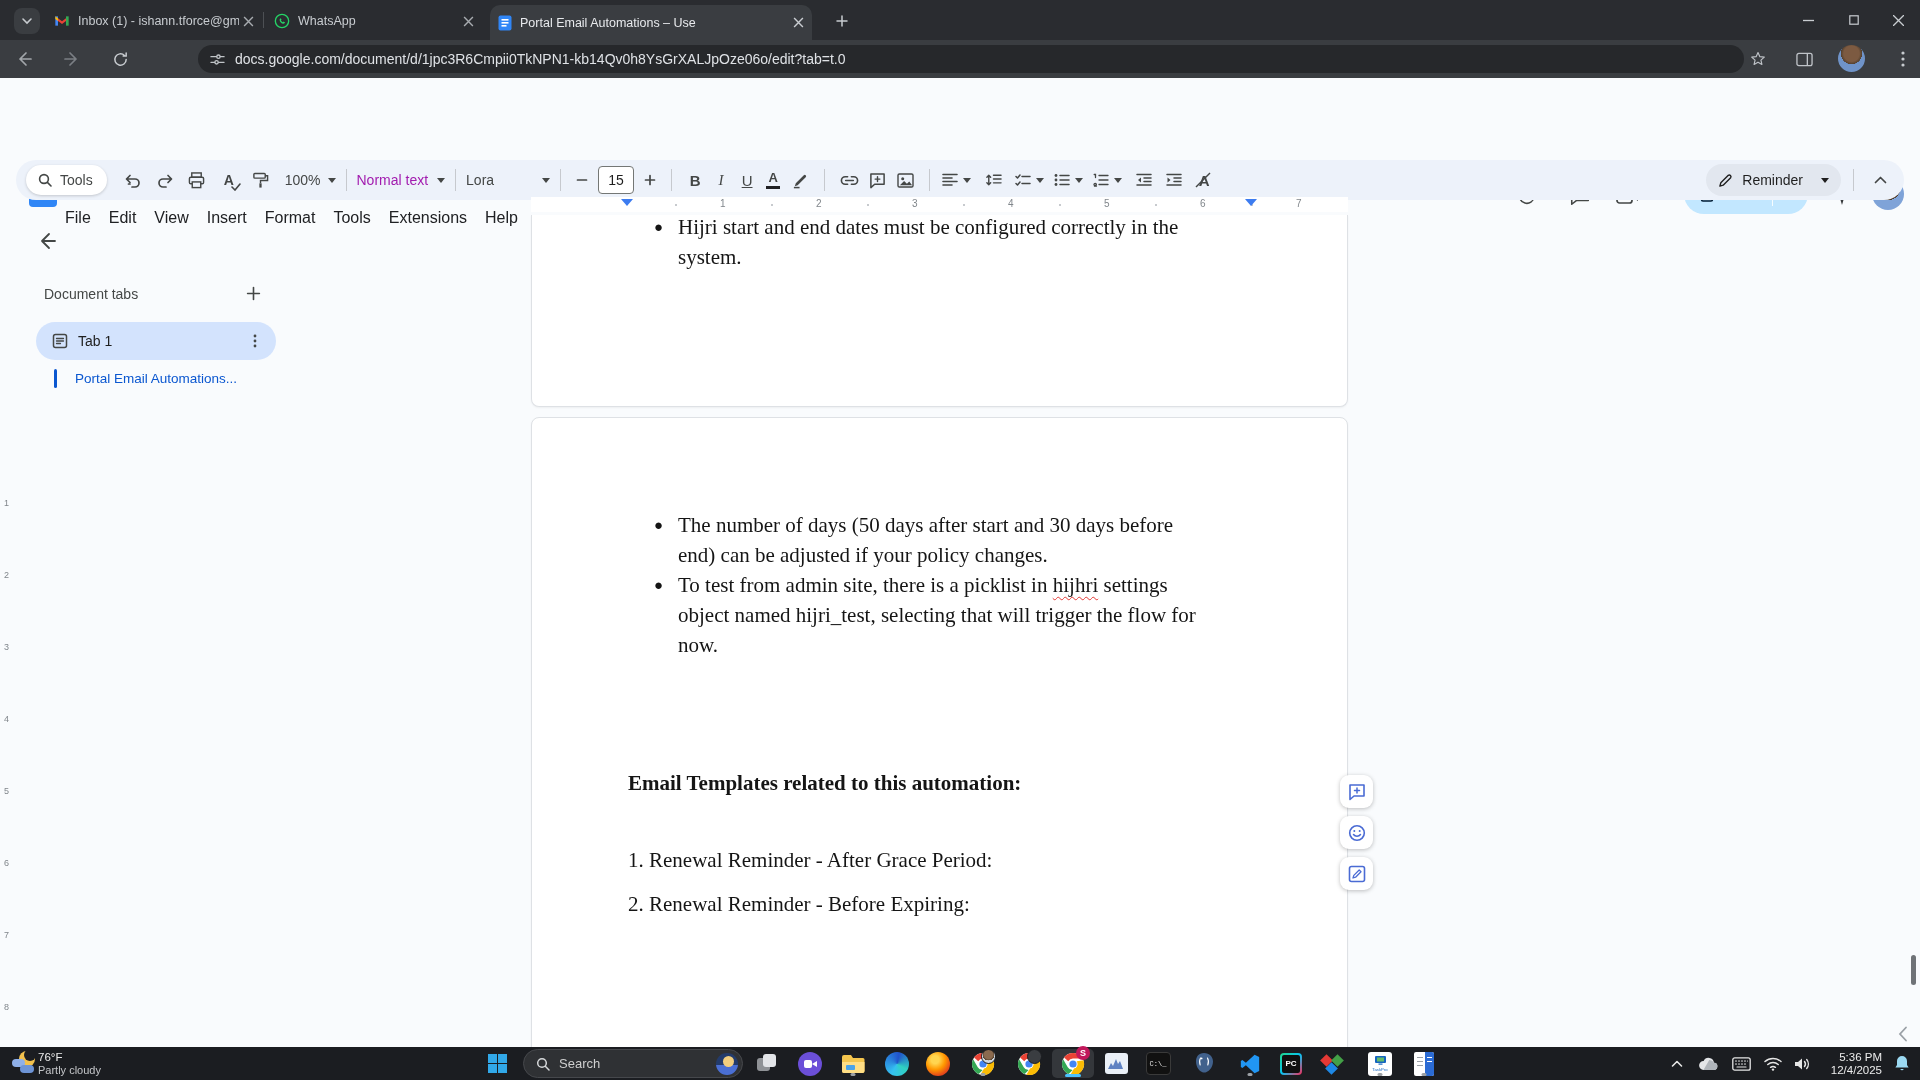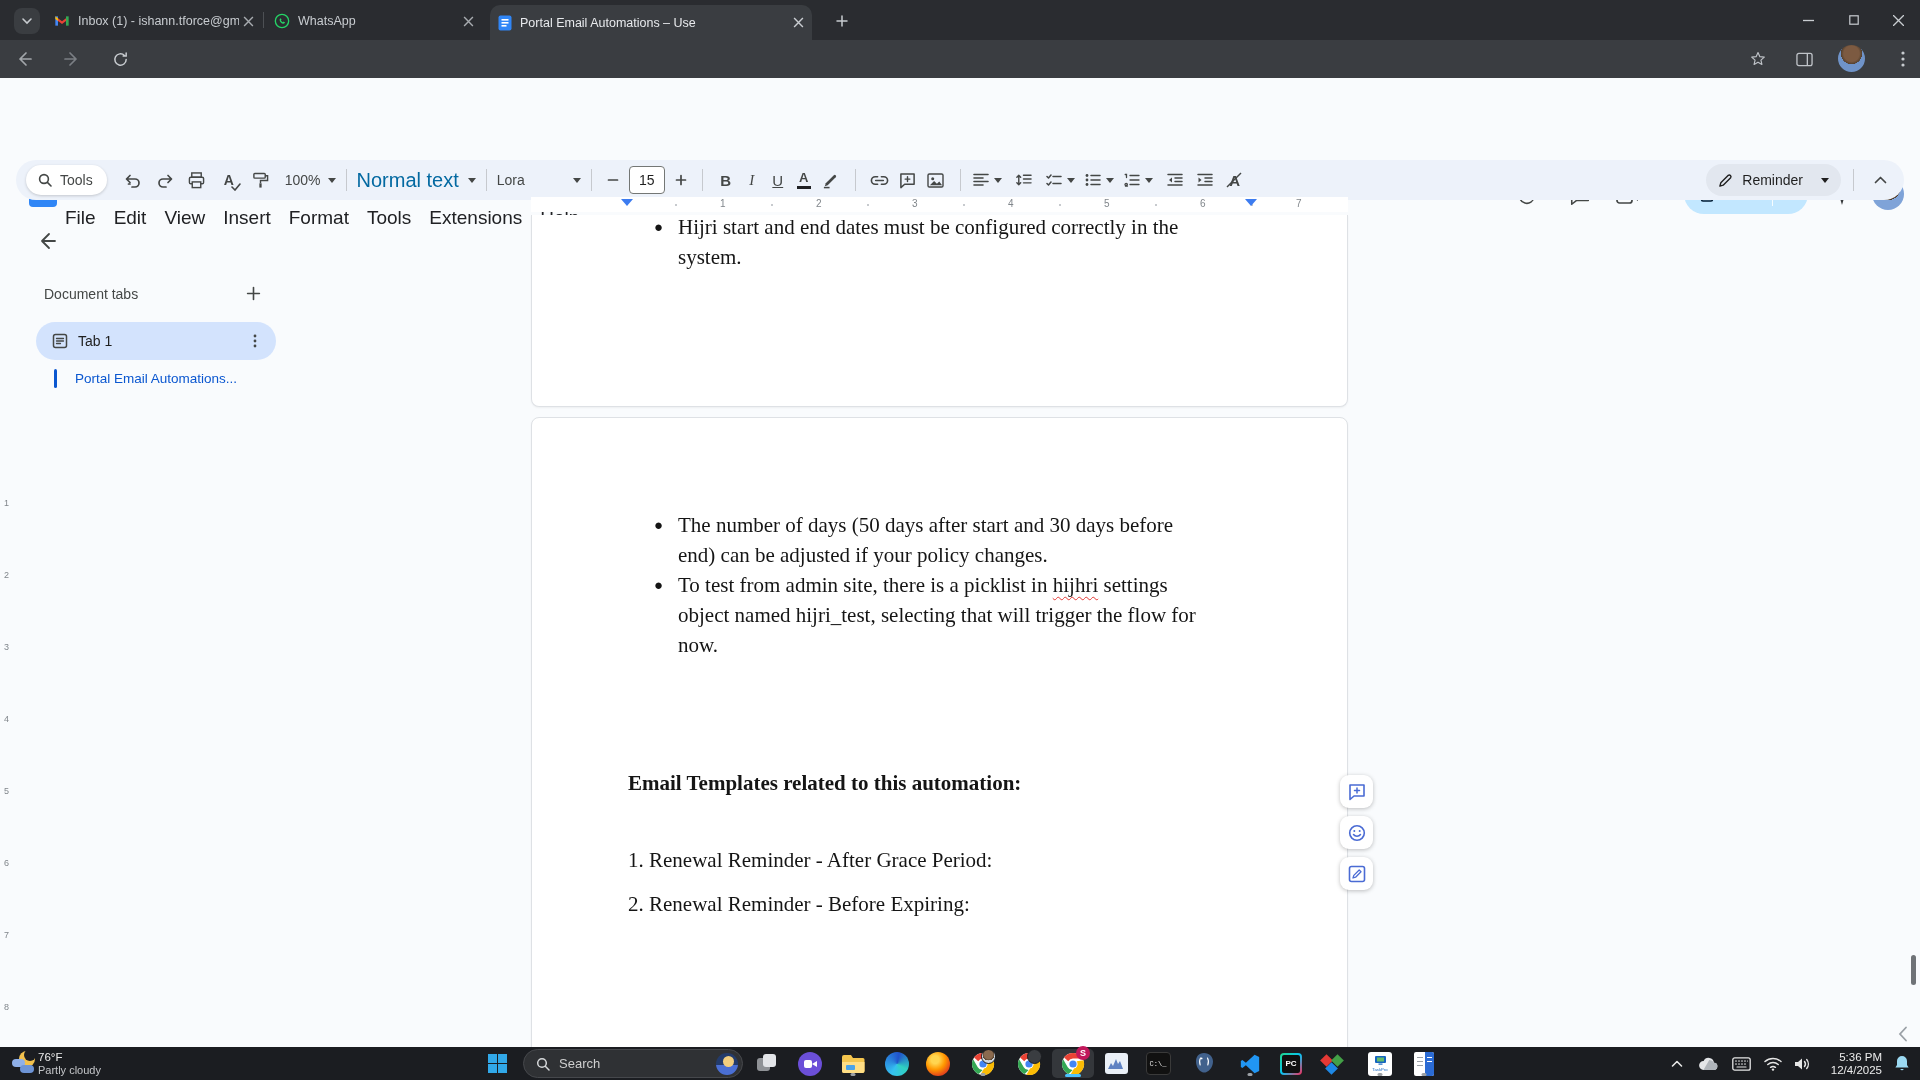--- a/index.html
+++ b/index.html
@@ -10,21 +10,21 @@
   svg{display:block}
   .caret{width:0;height:0;border:4px solid transparent;border-top:5px solid #444746;margin-top:4px}
   .tdiv{width:1px;height:22px;background:#C6C9CE}
   .tbtn{height:28px;border-radius:4px;display:inline-flex;align-items:center;justify-content:center}
   .doctext{font-family:"Liberation Serif",serif;font-size:21px;line-height:30px;color:#151515;white-space:pre-line}
   .misspell{text-decoration:underline wavy #E53935 1px;text-underline-offset:4px}
   .rulernum{position:absolute;font-size:10px;color:#80868B}
   .vnum{position:absolute;left:4px;font-size:9px;color:#80868B}
   .dot{position:absolute;width:2px;height:2px;background:#B5B9BE;border-radius:50%}
   .tri-down{width:0;height:0;border-left:6px solid transparent;border-right:6px solid transparent;border-top:7px solid #3D7CF0}
-  .menu-item{padding:3px 9px;border-radius:4px;font-size:19px;color:#202124}
+  .menu-item{padding:3px 9px;border-radius:4px;font-size:16px;color:#202124}
   .appdot{position:absolute;bottom:2px;left:50%;transform:translateX(-50%);width:5px;height:3px;border-radius:2px;background:#9CA0A5}
 </style>
 </head>
 <body>
 
 <svg width="0" height="0" style="position:absolute">
   <defs>
     <g id="ic-chrome">
       <circle cx="12" cy="12" r="11" fill="#fff"></circle>
       <path fill="#EA4335" d="M12 1a11 11 0 0 1 9.53 5.5H12a5.5 5.5 0 0 0-4.77 2.76L3.1 5.6A11 11 0 0 1 12 1z"></path>
@@ -144,20 +144,30 @@
         </span>
       </div>
     <div class="abs ic" style="left:106px;top:5px;width:28px;height:28px">
         <span>
           <svg width="17" height="17" viewBox="0 0 18 18">
             <path d="M15 9a6 6 0 1 1-1.8-4.3M15 2v3.2h-3.2" stroke="#C7CBCF" stroke-width="1.6" fill="none" stroke-linecap="round"></path>
           </svg>
         </span>
       </div>
 
+    <div class="abs fx" style="left:198px;top:5px;width:1546px;height:28px;border-radius:14px;background:#26282B;padding:0 12px;box-sizing:border-box">
+      <span style="flex:none;margin-right:10px">
+          <svg width="15" height="15" viewBox="0 0 16 16">
+            <path d="M1 5h6M11 5h4M1 11h4M9 11h6" stroke="#C0C4C8" stroke-width="1.4" stroke-linecap="round"></path>
+            <circle cx="9" cy="5" r="1.8" fill="none" stroke="#C0C4C8" stroke-width="1.4"></circle>
+            <circle cx="7" cy="11" r="1.8" fill="none" stroke="#C0C4C8" stroke-width="1.4"></circle>
+          </svg>
+        </span>
+      <span style="font-size:14px;color:#DFE2E6;white-space:nowrap;overflow:hidden">docs.google.com/document/d/1jpc3R6Cmpii0TkNPN1-kb14Qv0h8YsGrXALJpOze06o/edit?tab=t.0</span>
+    </div>
 
     <div class="abs ic" style="left:1744px;top:5px;width:28px;height:28px">
         <span>
           <svg width="16" height="16" viewBox="0 0 18 18">
             <path d="M9 1.8l2.1 4.6 5 .5-3.8 3.3 1.1 4.9L9 12.6l-4.4 2.5 1.1-4.9L1.9 6.9l5-.5z" fill="none" stroke="#BFC3C8" stroke-width="1.3" stroke-linejoin="round"></path>
           </svg>
         </span>
       </div>
     <div class="abs ic" style="left:1790px;top:5px;width:28px;height:28px">
         <span>
@@ -317,21 +327,21 @@
         </span>
       </span>
 
     <span class="fx" style="margin-left:10px">
       <span style="font-size:14px;color:#444746">100%</span>
       <span class="caret" style="margin-left:7px"></span>
     </span>
     <span class="tdiv" style="margin:0 10px"></span>
 
     <span class="fx">
-      <span style="font-size:20px;color:#0369a1">Normal text</span>
+      <span style="font-size:14px;color:#a21caf">Normal text</span>
       <span class="caret" style="margin-left:9px"></span>
     </span>
     <span class="tdiv" style="margin:0 10px"></span>
 
     <span class="fx" style="min-width:84px">
       <span style="font-size:14px;color:#444746">Lora</span>
       <span class="caret" style="margin-left:auto"></span>
     </span>
     <span class="tdiv" style="margin:0 10px"></span>
 

